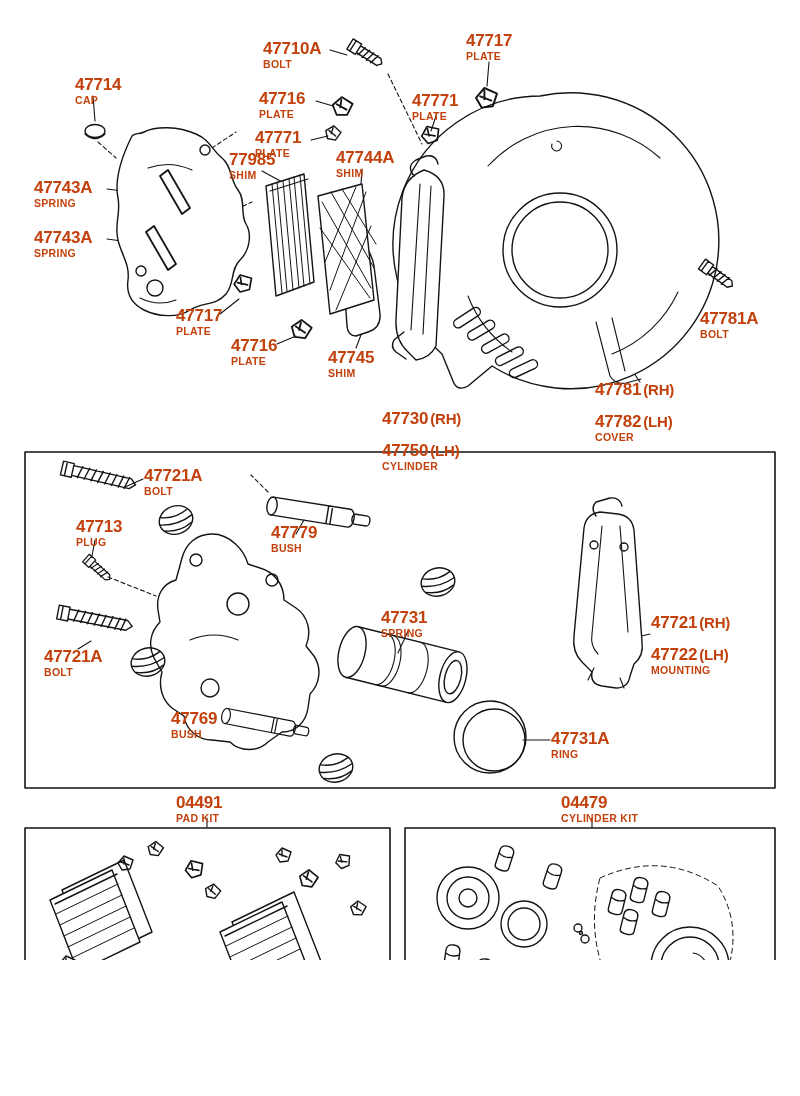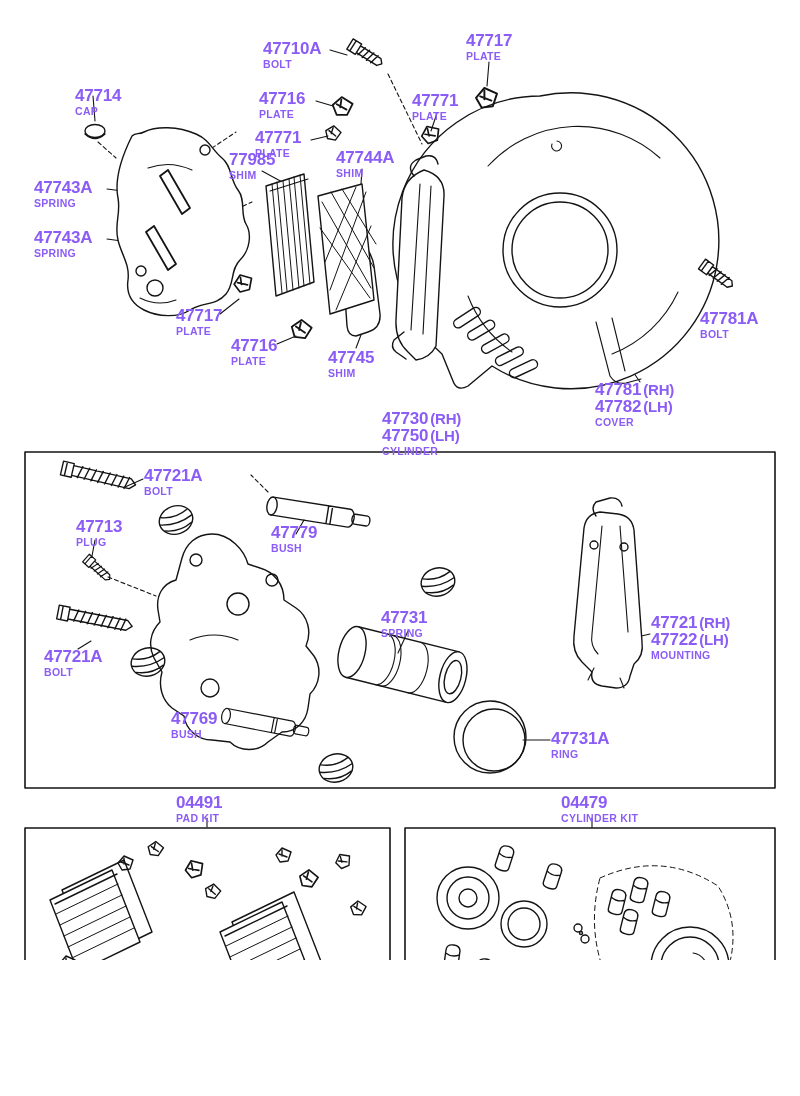--- a/index.html
+++ b/index.html
@@ -1,21 +1,21 @@
 <!DOCTYPE html>
 <html><head>
 <meta charset="utf-8">
 <style>
   html,body{margin:0;padding:0;background:#fff;}
   .stage{position:relative;width:800px;height:960px;background:#fff;overflow:hidden;
-         font-family:"Liberation Sans",sans-serif;color:#8b5cf6;}
+         font-family:"Liberation Sans",sans-serif;color:#c2410c;}
   .art{position:absolute;left:0;top:0;width:800px;height:1096px;}
   .label{position:absolute;line-height:1;}
   .label .num{font-size:17px;font-weight:bold;letter-spacing:-0.2px;white-space:nowrap;}
-  .label .num + .num{margin-top:0;}
+  .label .num + .num{margin-top:15px;}
   .label .sfx{font-size:15px;font-weight:bold;margin-left:2px;}
   .label .desc{font-size:10.5px;font-weight:bold;margin-top:2px;letter-spacing:0.3px;white-space:nowrap;}
   .footer-code{position:absolute;left:690px;top:1044px;font-size:13px;font-weight:bold;letter-spacing:0.6px;}
 </style>
 </head>
 <body>
 
 <div class="stage">
 
 <svg class="art" viewBox="0 0 800 1096" xmlns="http://www.w3.org/2000/svg">
@@ -197,21 +197,21 @@
 </svg>
 
 <div class="label" style="left:263px;top:40px">
       <div class="num"><span>47710A</span><span class="sfx"></span></div>
       <div class="desc">BOLT</div>
     </div>
 <div class="label" style="left:466px;top:32px">
       <div class="num"><span>47717</span></div>
       <div class="desc">PLATE</div>
     </div>
-<div class="label" style="left:75px;top:87px">
+<div class="label" style="left:75px;top:76px">
       <div class="num"><span>47714</span></div>
       <div class="desc">CAP</div>
     </div>
 <div class="label" style="left:259px;top:90px">
       <div class="num"><span>47716</span></div>
       <div class="desc">PLATE</div>
     </div>
 <div class="label" style="left:412px;top:92px">
       <div class="num"><span>47771</span></div>
       <div class="desc">PLATE</div>

